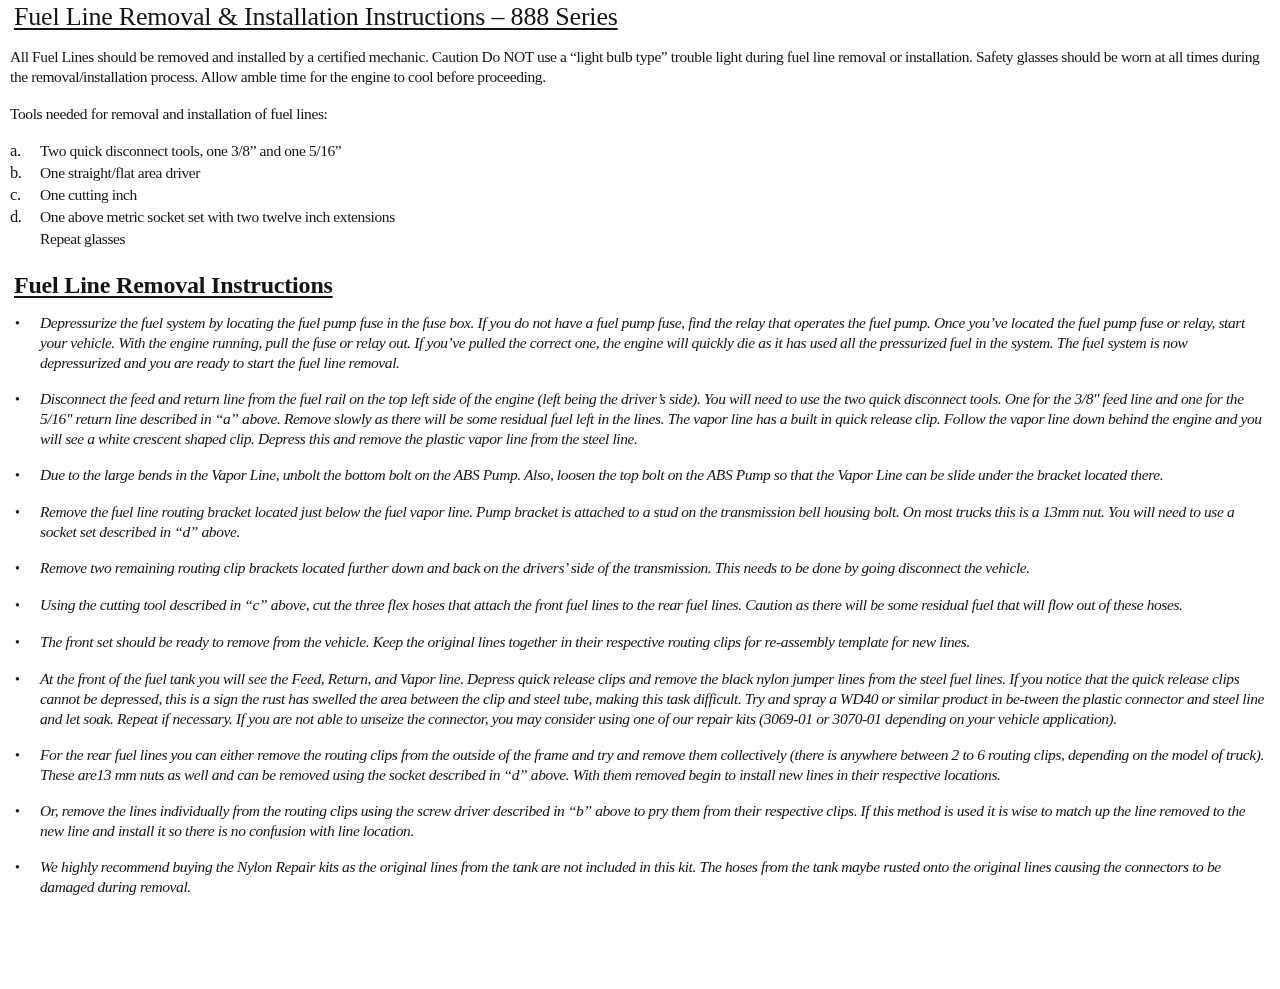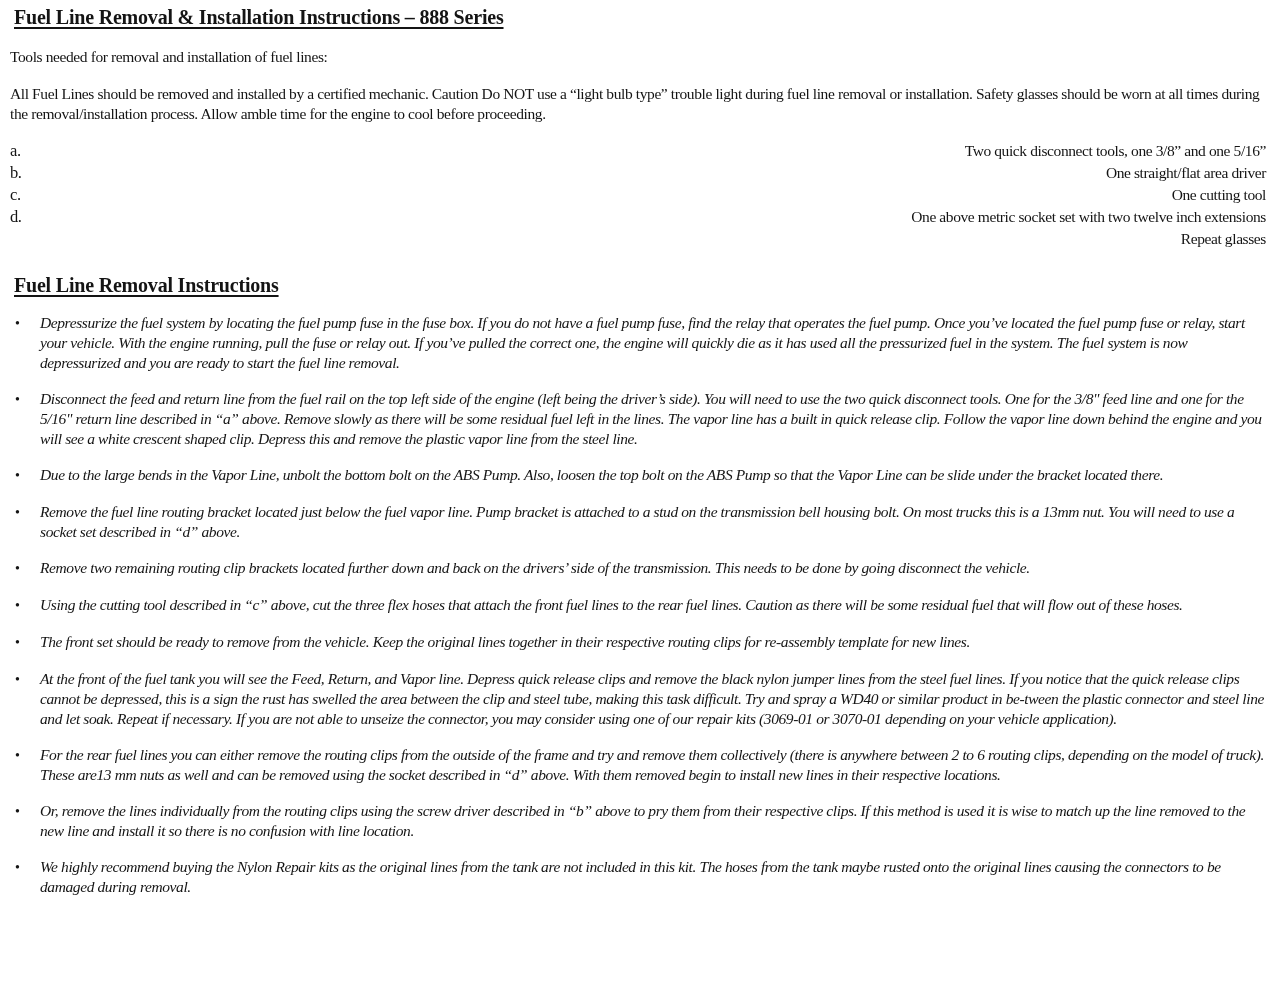--- a/index.html
+++ b/index.html
@@ -14,23 +14,23 @@
     color: #141414;
     font-family: "Liberation Serif", "DejaVu Serif", serif;
     font-size: 15.5px;
     letter-spacing: -0.4px;
     line-height: 20px;
   }
   .doc {
     padding: 4px 14px 0 10px;
   }
   h1.doc-title {
-    font-size: 20px;
+    font-size: 26px;
     line-height: 26px;
-    font-weight: bold;
+    font-weight: normal;
     letter-spacing: -0.2px;
     text-decoration: underline;
     text-decoration-thickness: 2px;
     text-underline-offset: 3px;
     margin: 0 0 0 4px;
   }
   p.para {
     margin: 17px 0 0 0;
   }
   .tools-list {
@@ -40,24 +40,23 @@
     display: flex;
     align-items: baseline;
     margin-top: 2px;
   }
   .tool-row .marker {
     flex: 0 0 30px;
     font-size: 16.5px;
   }
   .tool-row .tool-text {
     flex: 1 1 auto;
-    text-align: right;
   }
   h2.section-heading {
-    font-size: 20px;
+    font-size: 24px;
     line-height: 24px;
     font-weight: bold;
     letter-spacing: -0.2px;
     text-decoration: underline;
     text-decoration-thickness: 2px;
     text-underline-offset: 3px;
     margin: 24px 0 0 4px;
   }
   ul.bullets {
     list-style: none;
@@ -80,36 +79,36 @@
     font-style: italic;
   }
 </style>
 </head>
 <body>
 
 <div class="doc">
 
   <h1 class="doc-title">Fuel Line Removal &amp; Installation Instructions – 888 Series</h1>
 
+  <p class="para">All Fuel Lines should be removed and installed by a certified mechanic. Caution Do NOT use a “light bulb type” trouble light during fuel line removal or installation. Safety glasses should be worn at all times during the removal/installation process. Allow amble time for the engine to cool before proceeding.</p>
+
   <p class="para">Tools needed for removal and installation of fuel lines:</p>
-
-  <p class="para">All Fuel Lines should be removed and installed by a certified mechanic. Caution Do NOT use a “light bulb type” trouble light during fuel line removal or installation. Safety glasses should be worn at all times during the removal/installation process. Allow amble time for the engine to cool before proceeding.</p>
 
   <div class="tools-list">
     <div class="tool-row">
       <span class="marker">a.</span>
       <span class="tool-text">Two quick disconnect tools, one 3/8” and one 5/16”</span>
     </div>
     <div class="tool-row">
       <span class="marker">b.</span>
       <span class="tool-text">One straight/flat area driver</span>
     </div>
     <div class="tool-row">
       <span class="marker">c.</span>
-      <span class="tool-text">One cutting tool</span>
+      <span class="tool-text">One cutting inch</span>
     </div>
     <div class="tool-row">
       <span class="marker">d.</span>
       <span class="tool-text">One above metric socket set with two twelve inch extensions</span>
     </div>
     <div class="tool-row">
       <span class="marker"></span>
       <span class="tool-text">Repeat glasses</span>
     </div>
   </div>

